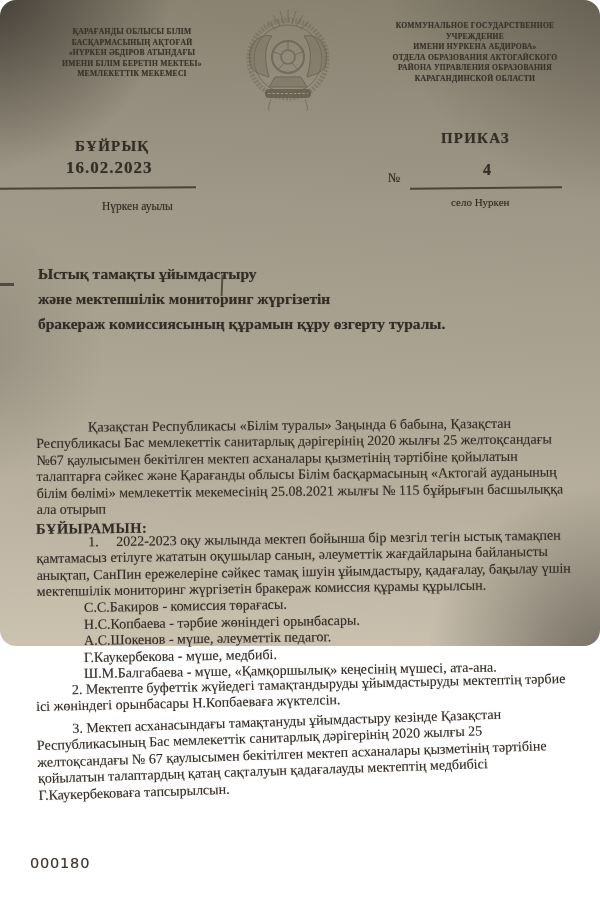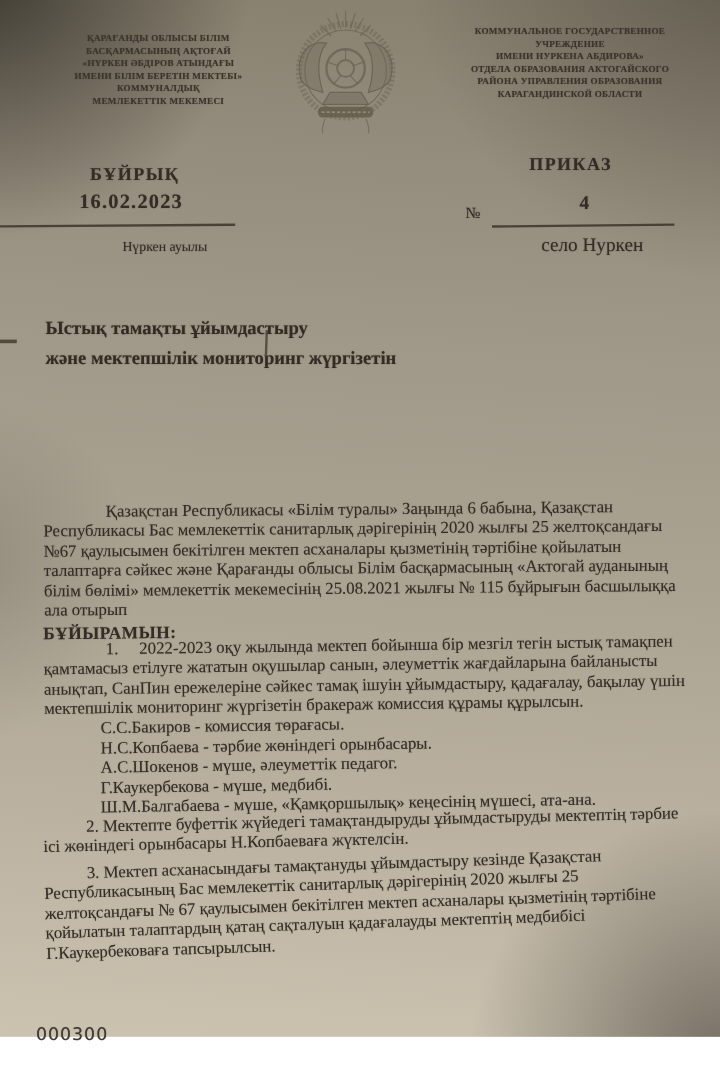--- a/index.html
+++ b/index.html
@@ -1,47 +1,48 @@
 <!DOCTYPE html>
 <html><head>
 <meta charset="utf-8">
 <style>
   html,body{margin:0;padding:0;}
   body{
     width:600px;height:898px;overflow:hidden;
     font-family:"Liberation Serif","DejaVu Serif",serif;
   }
   .page{
-    position:absolute;inset:0;width:600px;height:864px;
+    position:absolute;inset:0;width:600px;height:646px;
     background:
       radial-gradient(circle at -3% -3%, rgba(14,12,9,.62), rgba(14,12,9,0) 21%),
       radial-gradient(circle at 104% -6%, rgba(30,27,22,.38), rgba(30,27,22,0) 26%),
       radial-gradient(circle at 101% 103%, rgba(32,28,23,.52), rgba(32,28,23,0) 20%),
       radial-gradient(circle at -4% 55%, rgba(40,36,30,.18), rgba(40,36,30,0) 18%),
       linear-gradient(183deg,#87806f 0%,#948c7c 16%,#a09888 34%,#aca493 56%,#bab1a0 78%,#c8bfad 96%,#cbc2b0 100%);
+    border-radius: 16px;
   }
   .ink{color:#332d26;text-shadow:0 0 1px rgba(50,44,36,.45);font-family:Liberation Serif, serif;}
   .org{
     position:absolute;text-align:center;font-weight:bold;
     font-size:7.6px;line-height:10.6px;letter-spacing:.25px;
     color:#3b352c;text-shadow:0 0 .8px rgba(52,46,38,.55);
   }
   .org-kk{left:28px;top:27px;width:208px;}
   .org-ru{left:358px;top:21px;width:234px;}
   .emblem{position:absolute;left:238px;top:5px;opacity:.8;filter:blur(.4px);}
   .h-order{position:absolute;font-weight:bold;letter-spacing:1.2px;font-size:15px;}
   .kk-heading{left:75px;top:138px;}
   .ru-heading{left:441px;top:130px;text-align:right;}
   .kk-date{position:absolute;left:66px;top:158px;font-weight:bold;font-size:17px;letter-spacing:1px;}
   .kk-date-line{position:absolute;left:0;top:187px;width:196px;height:1.8px;background:rgba(52,46,38,.8);transform:rotate(-.4deg);}
   .kk-place{position:absolute;left:102px;top:200px;font-size:11.5px;}
   .ru-numsign{position:absolute;left:388px;top:170px;font-size:13px;}
   .ru-number{position:absolute;left:412px;top:161px;width:150px;text-align:center;font-weight:bold;font-size:16px;}
   .ru-num-line{position:absolute;left:410px;top:187px;width:152px;height:1.6px;background:rgba(52,46,38,.8);transform:rotate(-.6deg);}
-  .ru-place{position:absolute;left:451px;top:196px;font-size:16px;}
+  .ru-place{position:absolute;left:451px;top:196px;font-size:11px;}
   .title{position:absolute;left:38px;top:261px;font-weight:bold;font-size:15.5px;line-height:25px;color:#322c25;text-shadow:0 0 1px rgba(50,44,36,.5);}
   .margin-dash{position:absolute;left:0;top:283px;width:14px;height:2.5px;background:rgba(62,55,46,.8);}
   .scratch{position:absolute;left:221px;top:275px;width:1.5px;height:21px;background:rgba(55,48,40,.7);transform:rotate(2deg);}
   .bodytext{
     position:absolute;left:36px;right:27px;top:420px;
     font-size:14px;line-height:16.4px;color:#332d26;
     text-shadow:0 0 1px rgba(50,44,36,.42);
   }
   .bodytext p{margin:0;}
   .p-preamble{text-indent:52px;transform:rotate(-.5deg);transform-origin:left top;}
@@ -60,21 +61,20 @@
 </head>
 <body>
 
 <div class="page">
 
   <div class="org org-kk">
     <div>ҚАРАҒАНДЫ ОБЛЫСЫ БІЛІМ</div>
     <div>БАСҚАРМАСЫНЫҢ АҚТОҒАЙ</div>
     <div>«НҮРКЕН ӘБДІРОВ АТЫНДАҒЫ</div>
     <div>ИМЕНИ БІЛІМ БЕРЕТІН МЕКТЕБІ»</div>
-    <div>КОММУНАЛДЫҚ</div>
     <div>МЕМЛЕКЕТТІК МЕКЕМЕСІ</div>
   </div>
 
   <div class="emblem">
     <svg width="100" height="112" viewBox="0 0 100 112">
       <g stroke="#655d4f" fill="none" stroke-width="1">
 
         <g opacity=".75">
           <path d="M50 4 L50 18 M42 6 L46 19 M58 6 L54 19 M35 10 L42 21 M65 10 L58 21 M29 16 L38 25 M71 16 L62 25"></path>
         </g>
@@ -117,32 +117,33 @@
   <div class="ru-numsign ink">№</div>
   <div class="ru-number ink">4</div>
   <div class="ru-num-line"></div>
   <div class="ru-place ink">село Нуркен</div>
 
   <div class="margin-dash"></div>
   <div class="scratch"></div>
   <div class="title">
     <div>Ыстық тамақты ұйымдастыру</div>
     <div>және мектепшілік мониторинг жүргізетін</div>
+    <div>бракераж комиссиясының құрамын құру өзгерту туралы.</div>
   </div>
 
   <div class="bodytext">
     <p class="p-preamble">Қазақстан Республикасы «Білім туралы» Заңында 6 бабына, Қазақстан Республикасы Бас мемлекеттік санитарлық дәрігерінің 2020 жылғы 25 желтоқсандағы №67 қаулысымен бекітілген мектеп асханалары қызметінің тәртібіне қойылатын талаптарға сәйкес және Қарағанды облысы Білім басқармасының «Актогай ауданының білім бөлімі» мемлекеттік мекемесінің 25.08.2021 жылғы № 115 бұйрығын басшылыққа ала отырып</p>
     <p class="p-decree">БҰЙЫРАМЫН:</p>
     <p class="p-item1">1.&nbsp;&nbsp;&nbsp;&nbsp;&nbsp;2022-2023 оқу жылында мектеп бойынша бір мезгіл тегін ыстық тамақпен қамтамасыз етілуге жататын оқушылар санын, әлеуметтік жағдайларына байланысты анықтап, СанПин ережелеріне сәйкес тамақ ішуін ұйымдастыру, қадағалау, бақылау үшін мектепшілік мониторинг жүргізетін бракераж комиссия құрамы құрылсын.</p>
     <div class="commission">
       <div>С.С.Бакиров - комиссия төрағасы.</div>
       <div>Н.С.Копбаева - тәрбие жөніндегі орынбасары.</div>
       <div>А.С.Шокенов - мүше, әлеуметтік педагог.</div>
       <div>Г.Каукербекова - мүше, медбибі.</div>
       <div>Ш.М.Балгабаева - мүше, «Қамқоршылық» кеңесінің мүшесі, ата-ана.</div>
     </div>
     <p class="p-item2">2. Мектепте буфеттік жүйедегі тамақтандыруды ұйымдастыруды мектептің тәрбие ісі жөніндегі орынбасары Н.Копбаеваға жүктелсін.</p>
     <p class="p-item3">3. Мектеп асханасындағы тамақтануды ұйымдастыру кезінде Қазақстан Республикасының Бас мемлекеттік санитарлық дәрігерінің 2020 жылғы 25 желтоқсандағы № 67 қаулысымен бекітілген мектеп асханалары қызметінің тәртібіне қойылатын талаптардың қатаң сақталуын қадағалауды мектептің медбибісі Г.Каукербековаға тапсырылсын.</p>
   </div>
 
-  <div class="stamp">000300</div>
+  <div class="stamp">000180</div>
 
 </div>
 
 </body></html>

